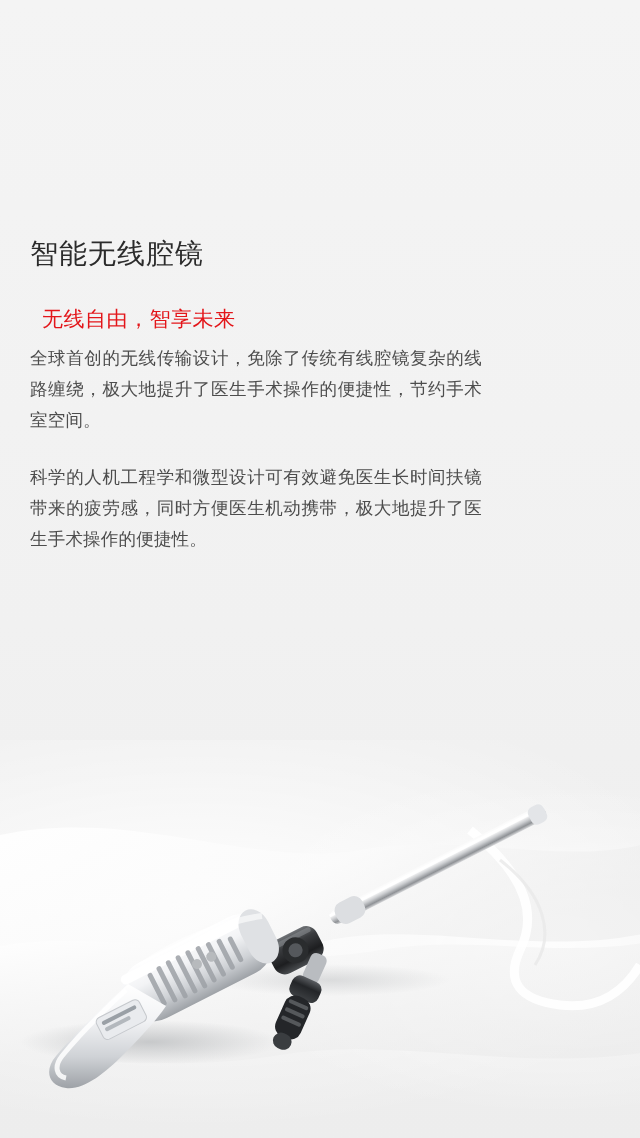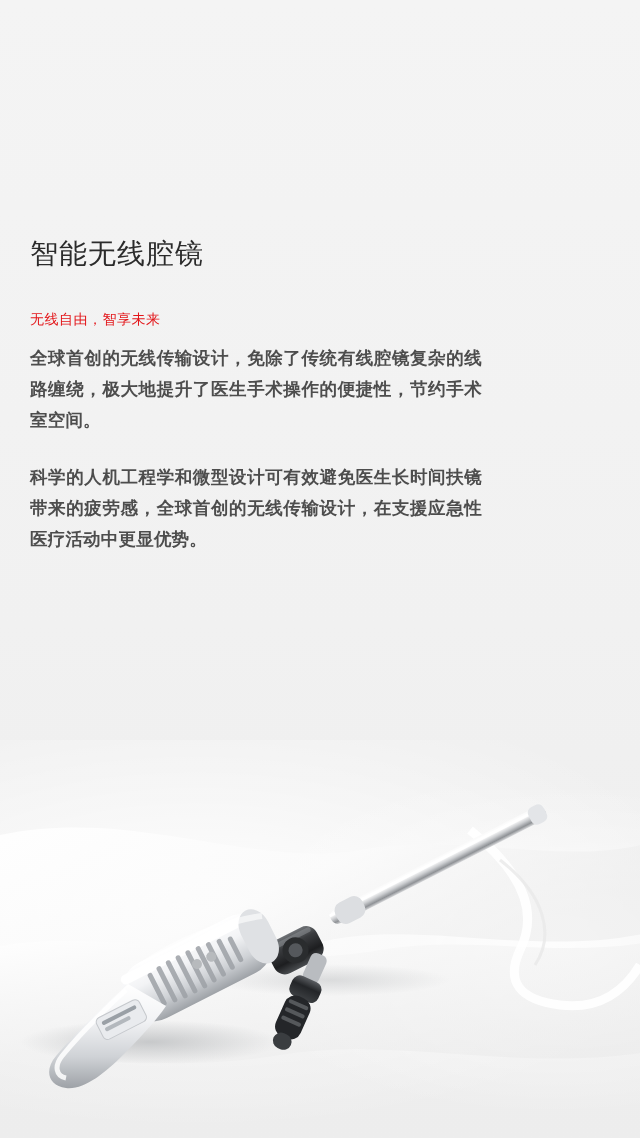--- a/index.html
+++ b/index.html
@@ -66,32 +66,32 @@
     font-weight: 400;
     letter-spacing: 1px;
     margin: 0 0 28px 0;
   }
   .section {
     margin-bottom: 26px;
   }
   .section:last-child { margin-bottom: 0; }
 
   .section-head {
-    font-size: 14px;
+    font-size: 21px;
     line-height: 30px;
     color: #e3161a;
     font-weight: 400;
     letter-spacing: 0.5px;
-    margin: 0 0 9px 0;
+    margin: 0 0 9px 12px;
   }
   .section-body {
     font-size: 17.5px;
     line-height: 31px;
     color: #4d4d4d;
-    font-weight: 700;
+    font-weight: 400;
     letter-spacing: 0.2px;
     margin: 0;
     text-align: justify;
     width: 452px;
   }
 
   
   .product {
     position: absolute;
     left: 0;
@@ -135,21 +135,21 @@
   <div class="content">
 
     <h1 class="main-title">智能无线腔镜</h1>
 
     <div class="section">
       <h2 class="section-head">无线自由，智享未来</h2>
       <p class="section-body">全球首创的无线传输设计，免除了传统有线腔镜复杂的线路缠绕，极大地提升了医生手术操作的便捷性，节约手术室空间。</p>
     </div>
 
     <div class="section">
-      <p class="section-body">科学的人机工程学和微型设计可有效避免医生长时间扶镜带来的疲劳感，全球首创的无线传输设计，在支援应急性医疗活动中更显优势。</p>
+      <p class="section-body">科学的人机工程学和微型设计可有效避免医生长时间扶镜带来的疲劳感，同时方便医生机动携带，极大地提升了医生手术操作的便捷性。</p>
     </div>
 
 
   </div>
 
   <div class="product">
     <svg width="640" height="368" viewBox="0 0 640 368">
       <defs>
         <linearGradient id="metalShaft" x1="0" y1="0" x2="0" y2="1">
           <stop offset="0%" stop-color="#fafafa"></stop>

